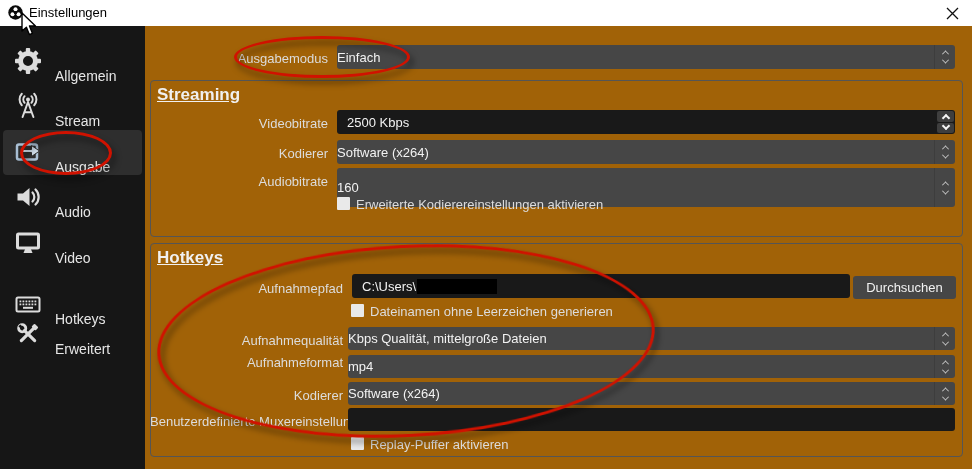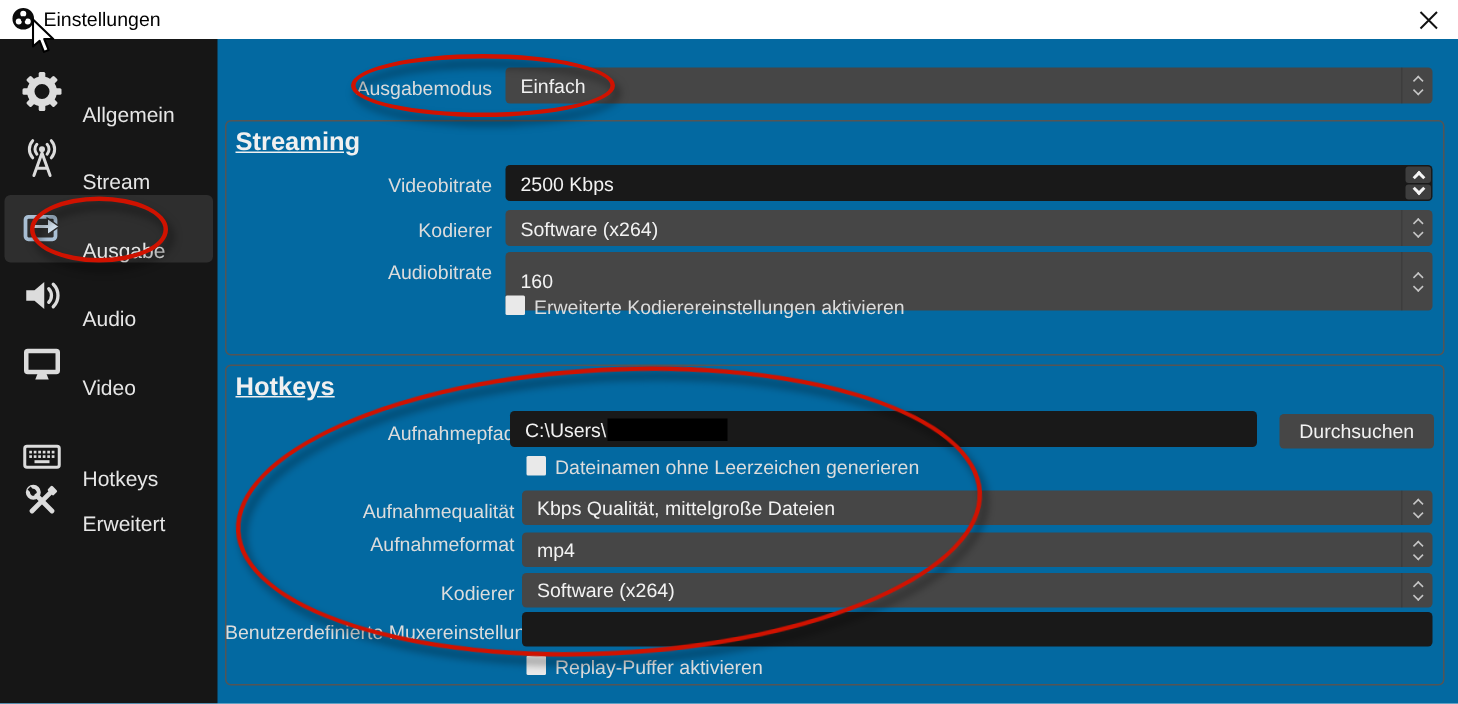--- a/index.html
+++ b/index.html
@@ -1,36 +1,36 @@
 <!DOCTYPE html>
 <html><head>
 <meta charset="utf-8">
 <style>
   * { box-sizing: border-box; margin: 0; padding: 0; }
   html,body { width: 972px; height: 469px; }
   body { font-family: "Liberation Sans", "DejaVu Sans", sans-serif; }
-  .app { position: relative; width: 972px; height: 469px; background: #0369a1; overflow: hidden; }
+  .app { position: relative; width: 972px; height: 469px; background: #a16207; overflow: hidden; }
 
   
   .titlebar { position: absolute; left:0; top:0; width:972px; height:26px; background:#ffffff; z-index:5; }
   .obs-logo { position:absolute; left:8px; top:5px; width:15px; height:15px; }
   .title-text { position:absolute; left:29px; top:5px; font-size:13px; color:#000; }
   .close-btn { position:absolute; right:4px; top:0; width:32px; height:26px; display:flex; align-items:center; justify-content:center; }
 
   
   .sidebar { position:absolute; left:0; top:26px; width:145px; height:443px; background:#161616; }
   .side-item { position:absolute; left:3px; width:139px; height:45px; display:flex; align-items:center; border-radius:4px; cursor:default; }
   .side-item .icon { position:absolute; left:11px; top:8px; width:28px; height:28px; }
   .side-item .lbl { position:absolute; left:52px; font-size:14px; color:#e6e6e6; white-space:nowrap;margin-top:29px; }
   .side-item.selected { background:#2e2e2e; }
 
   
   .flabel { position:absolute; font-size:13px; color:#dcdcdc; text-align:right; white-space:nowrap; }
   .combo { position:absolute; background:#464646; border-radius:3px; color:#f2f2f2; font-size:13px;
-           display:flex; align-items:center; padding-left:10px; white-space:nowrap; }
+           display:flex; align-items:center; white-space:nowrap; }
   .combo .spin-col { position:absolute; right:0; top:0; bottom:0; width:21px; display:flex; flex-direction:column;
            align-items:center; justify-content:center; gap:4px; border-left:1px solid rgba(0,0,0,0.12); }
   .chev { width:5px; height:5px; border-left:1.4px solid #c6c6c6; border-top:1.4px solid #c6c6c6; }
   .chev.up { transform:rotate(45deg) translate(1px,1px); }
   .chev.down { transform:rotate(-135deg) translate(1px,1px); }
 
   .dark-input { position:absolute; background:#191919; border-radius:3px; color:#f2f2f2; font-size:13px;
            display:flex; align-items:center; padding-left:10px; white-space:nowrap; }
   .redaction { display:inline-block; width:80px; height:15px; background:#000; margin-left:1px; }
 
@@ -216,21 +216,21 @@
         <span class="chev down"></span>
       </span>
   </div>
   <span class="checkbox" style="left:337px; top:197px;"></span>
   <span class="cb-label" style="left:356px; top:197px;">Erweiterte Kodierereinstellungen aktivieren</span>
 
   <div class="groupbox" style="left:150px; top:243px; width:813px; height:214px;">
     <div class="group-title">Hotkeys</div>
   </div>
   <div class="flabel" style="left:195px; top:281px; width:148px;">Aufnahmepfad</div>
-  <div class="dark-input" style="left:340px; top:274px; width:498px; height:24px;">
+  <div class="dark-input" style="left:352px; top:274px; width:498px; height:24px;">
     <span>C:\Users\</span>
       <span class="redaction"></span>
   </div>
   <div class="btn" style="left:853px; top:276px; width:103px; height:23px;">Durchsuchen</div>
 
   <span class="checkbox" style="left:351px; top:304px;"></span>
   <span class="cb-label" style="left:370px; top:304px;">Dateinamen ohne Leerzeichen generieren</span>
 
   <div class="flabel" style="left:195px; top:333px; width:148px;">Aufnahmequalität</div>
   <div class="combo" style="left:348px; top:327px; width:607px; height:23px;">

